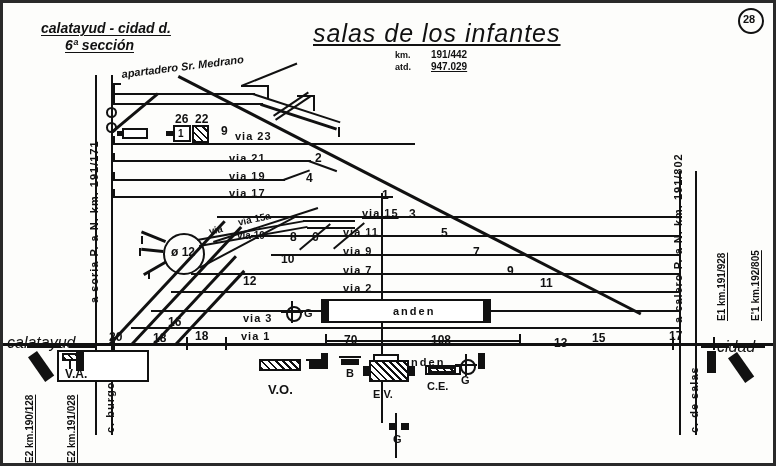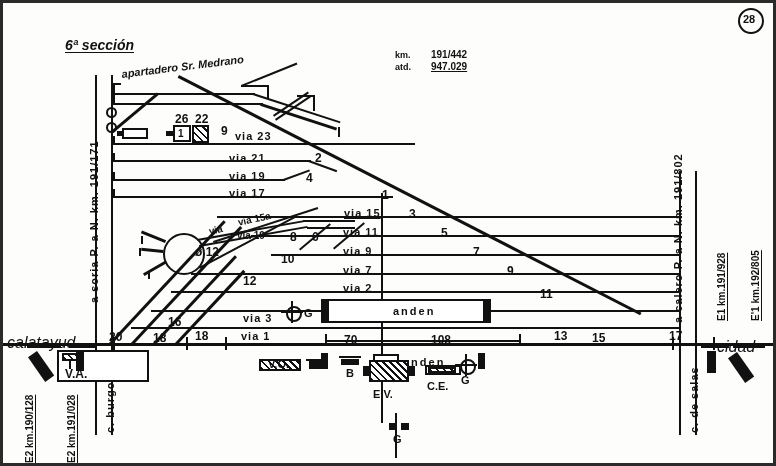--- a/index.html
+++ b/index.html
@@ -27,22 +27,24 @@
     background:repeating-linear-gradient(45deg,#111 0 2px,#fff 2px 5px);}
   .title{font-style:italic;font-size:25px;letter-spacing:1px;}
   .vialbl{font-size:11px;font-weight:bold;letter-spacing:1px;}
   .num{font-size:12px;font-weight:bold;}
 </style>
 </head>
 <body>
 
 <div id="page">
 
+  <div class="txt ul ital b" style="left:38px;top:18px;font-size:14px;">calatayud - cidad d.</div>
   <div class="txt ul ital b" style="left:62px;top:35px;font-size:14px;">6ª sección</div>
 
+  <div class="txt title ul" style="left:310px;top:18px;">salas de los infantes</div>
 
   <div class="txt b" style="left:392px;top:48px;font-size:9px;">km.</div>
   <div class="txt b" style="left:428px;top:47px;font-size:10px;">191/442</div>
   <div class="txt b" style="left:392px;top:60px;font-size:9px;">atd.</div>
   <div class="txt b" style="left:428px;top:59px;font-size:10px;text-decoration:underline;">947.029</div>
 
   <div class="circ" style="left:735px;top:5px;width:22px;height:22px;"></div>
   <div class="txt b" style="left:740px;top:11px;font-size:11px;">28</div>
 
   <div class="ln v" style="left:92px;top:72px;height:360px;"></div>
@@ -153,48 +155,48 @@
 
   <div class="diag2" style="left:194px;top:236px;width:110px;transform:rotate(-10deg);"></div>
   <div class="diag2" style="left:196px;top:242px;width:110px;transform:rotate(-10deg);"></div>
   <div class="ln h" style="left:300px;top:217px;width:52px;"></div>
   <div class="ln h" style="left:304px;top:224px;width:48px;"></div>
 
   <div class="txt b" style="left:205px;top:224px;font-size:10px;transform:rotate(-12deg);transform-origin:0 0;">via</div>
   <div class="txt b" style="left:234px;top:215px;font-size:10px;transform:rotate(-12deg);transform-origin:0 0;">via 15a</div>
   <div class="txt b" style="left:234px;top:228px;font-size:10px;">via 19</div>
 
-  <div class="txt vialbl" style="left:341px;top:205px;text-decoration:underline;">via 15</div>
+  <div class="txt vialbl" style="left:359px;top:205px;text-decoration:underline;">via 15</div>
   <div class="txt vialbl" style="left:340px;top:224px;">via 11</div>
   <div class="txt vialbl" style="left:340px;top:243px;">via 9</div>
   <div class="txt vialbl" style="left:340px;top:262px;">via 7</div>
   <div class="txt vialbl" style="left:340px;top:280px;">via 2</div>
   <div class="txt vialbl" style="left:240px;top:310px;">via 3</div>
   <div class="txt vialbl" style="left:238px;top:328px;">via 1</div>
 
   <div class="txt num" style="left:406px;top:205px;">3</div>
   <div class="txt num" style="left:438px;top:224px;">5</div>
   <div class="txt num" style="left:470px;top:243px;">7</div>
   <div class="txt num" style="left:504px;top:262px;">9</div>
-  <div class="txt num" style="left:537px;top:285px;">11</div>
-  <div class="txt num" style="left:551px;top:327px;">13</div>
+  <div class="txt num" style="left:537px;top:274px;">11</div>
+  <div class="txt num" style="left:551px;top:334px;">13</div>
   <div class="txt num" style="left:589px;top:329px;">15</div>
   <div class="txt num" style="left:650px;top:327px;margin-left:16px;">17</div>
 
   <div class="txt num" style="left:106px;top:328px;">20</div>
   <div class="txt num" style="left:150px;top:329px;">18</div>
   <div class="txt num" style="left:165px;top:313px;">16</div>
   <div class="txt num" style="left:192px;top:327px;">18</div>
   <div class="txt num" style="left:240px;top:272px;">12</div>
   <div class="txt num" style="left:278px;top:250px;">10</div>
   <div class="txt num" style="left:287px;top:228px;">8</div>
   <div class="txt num" style="left:309px;top:228px;">6</div>
 
   <div class="circ" style="left:160px;top:230px;width:38px;height:38px;"></div>
-  <div class="txt b" style="left:168px;top:243px;font-size:12px;margin-left:24px;">ø 12</div>
+  <div class="txt b" style="left:168px;top:243px;font-size:12px;">ø 12</div>
   <div class="diag" style="left:162px;top:240px;width:26px;transform:rotate(202deg);"></div>
   <div class="diag" style="left:160px;top:250px;width:22px;transform:rotate(186deg);"></div>
   <div class="diag" style="left:164px;top:260px;width:26px;transform:rotate(150deg);"></div>
   <div class="ln v" style="left:138px;top:233px;height:8px;"></div>
   <div class="ln v" style="left:136px;top:245px;height:8px;"></div>
   <div class="ln v" style="left:145px;top:268px;height:8px;"></div>
 
   <div class="boxo" style="left:318px;top:296px;width:170px;height:24px;"></div>
   <div class="fill" style="left:320px;top:298px;width:6px;height:20px;"></div>
   <div class="fill" style="left:480px;top:298px;width:6px;height:20px;"></div>
@@ -220,21 +222,21 @@
   <div class="ln h" style="left:24px;top:343px;width:34px;"></div>
   <div class="fill" style="left:73px;top:348px;width:8px;height:20px;"></div>
   <div class="ln h" style="left:66px;top:343px;width:28px;"></div>
 
   <div class="fill" style="left:704px;top:348px;width:9px;height:22px;"></div>
   <div class="ln h" style="left:698px;top:343px;width:28px;"></div>
   <div class="diag" style="left:734px;top:349px;width:30px;height:11px;transform:rotate(55deg);"></div>
   <div class="ln h" style="left:730px;top:343px;width:32px;"></div>
 
   <div class="hatch" style="left:256px;top:356px;width:42px;height:12px;"></div>
-  <div class="txt b" style="left:265px;top:356px;font-size:11px;">V.O.</div>
+  <div class="txt b" style="left:265px;top:380px;font-size:13px;">V.O.</div>
   <div class="fill" style="left:306px;top:358px;width:16px;height:8px;"></div>
   <div class="ln h" style="left:303px;top:356px;width:22px;"></div>
 
   <div class="fill" style="left:338px;top:356px;width:18px;height:6px;"></div>
   <div class="ln h" style="left:336px;top:353px;width:22px;"></div>
   <div class="txt b" style="left:343px;top:365px;font-size:11px;">B</div>
 
   <div class="hatch" style="left:366px;top:357px;width:40px;height:22px;"></div>
   <div class="boxo" style="left:370px;top:351px;width:26px;height:8px;"></div>
   <div class="fill" style="left:360px;top:363px;width:8px;height:10px;"></div>

